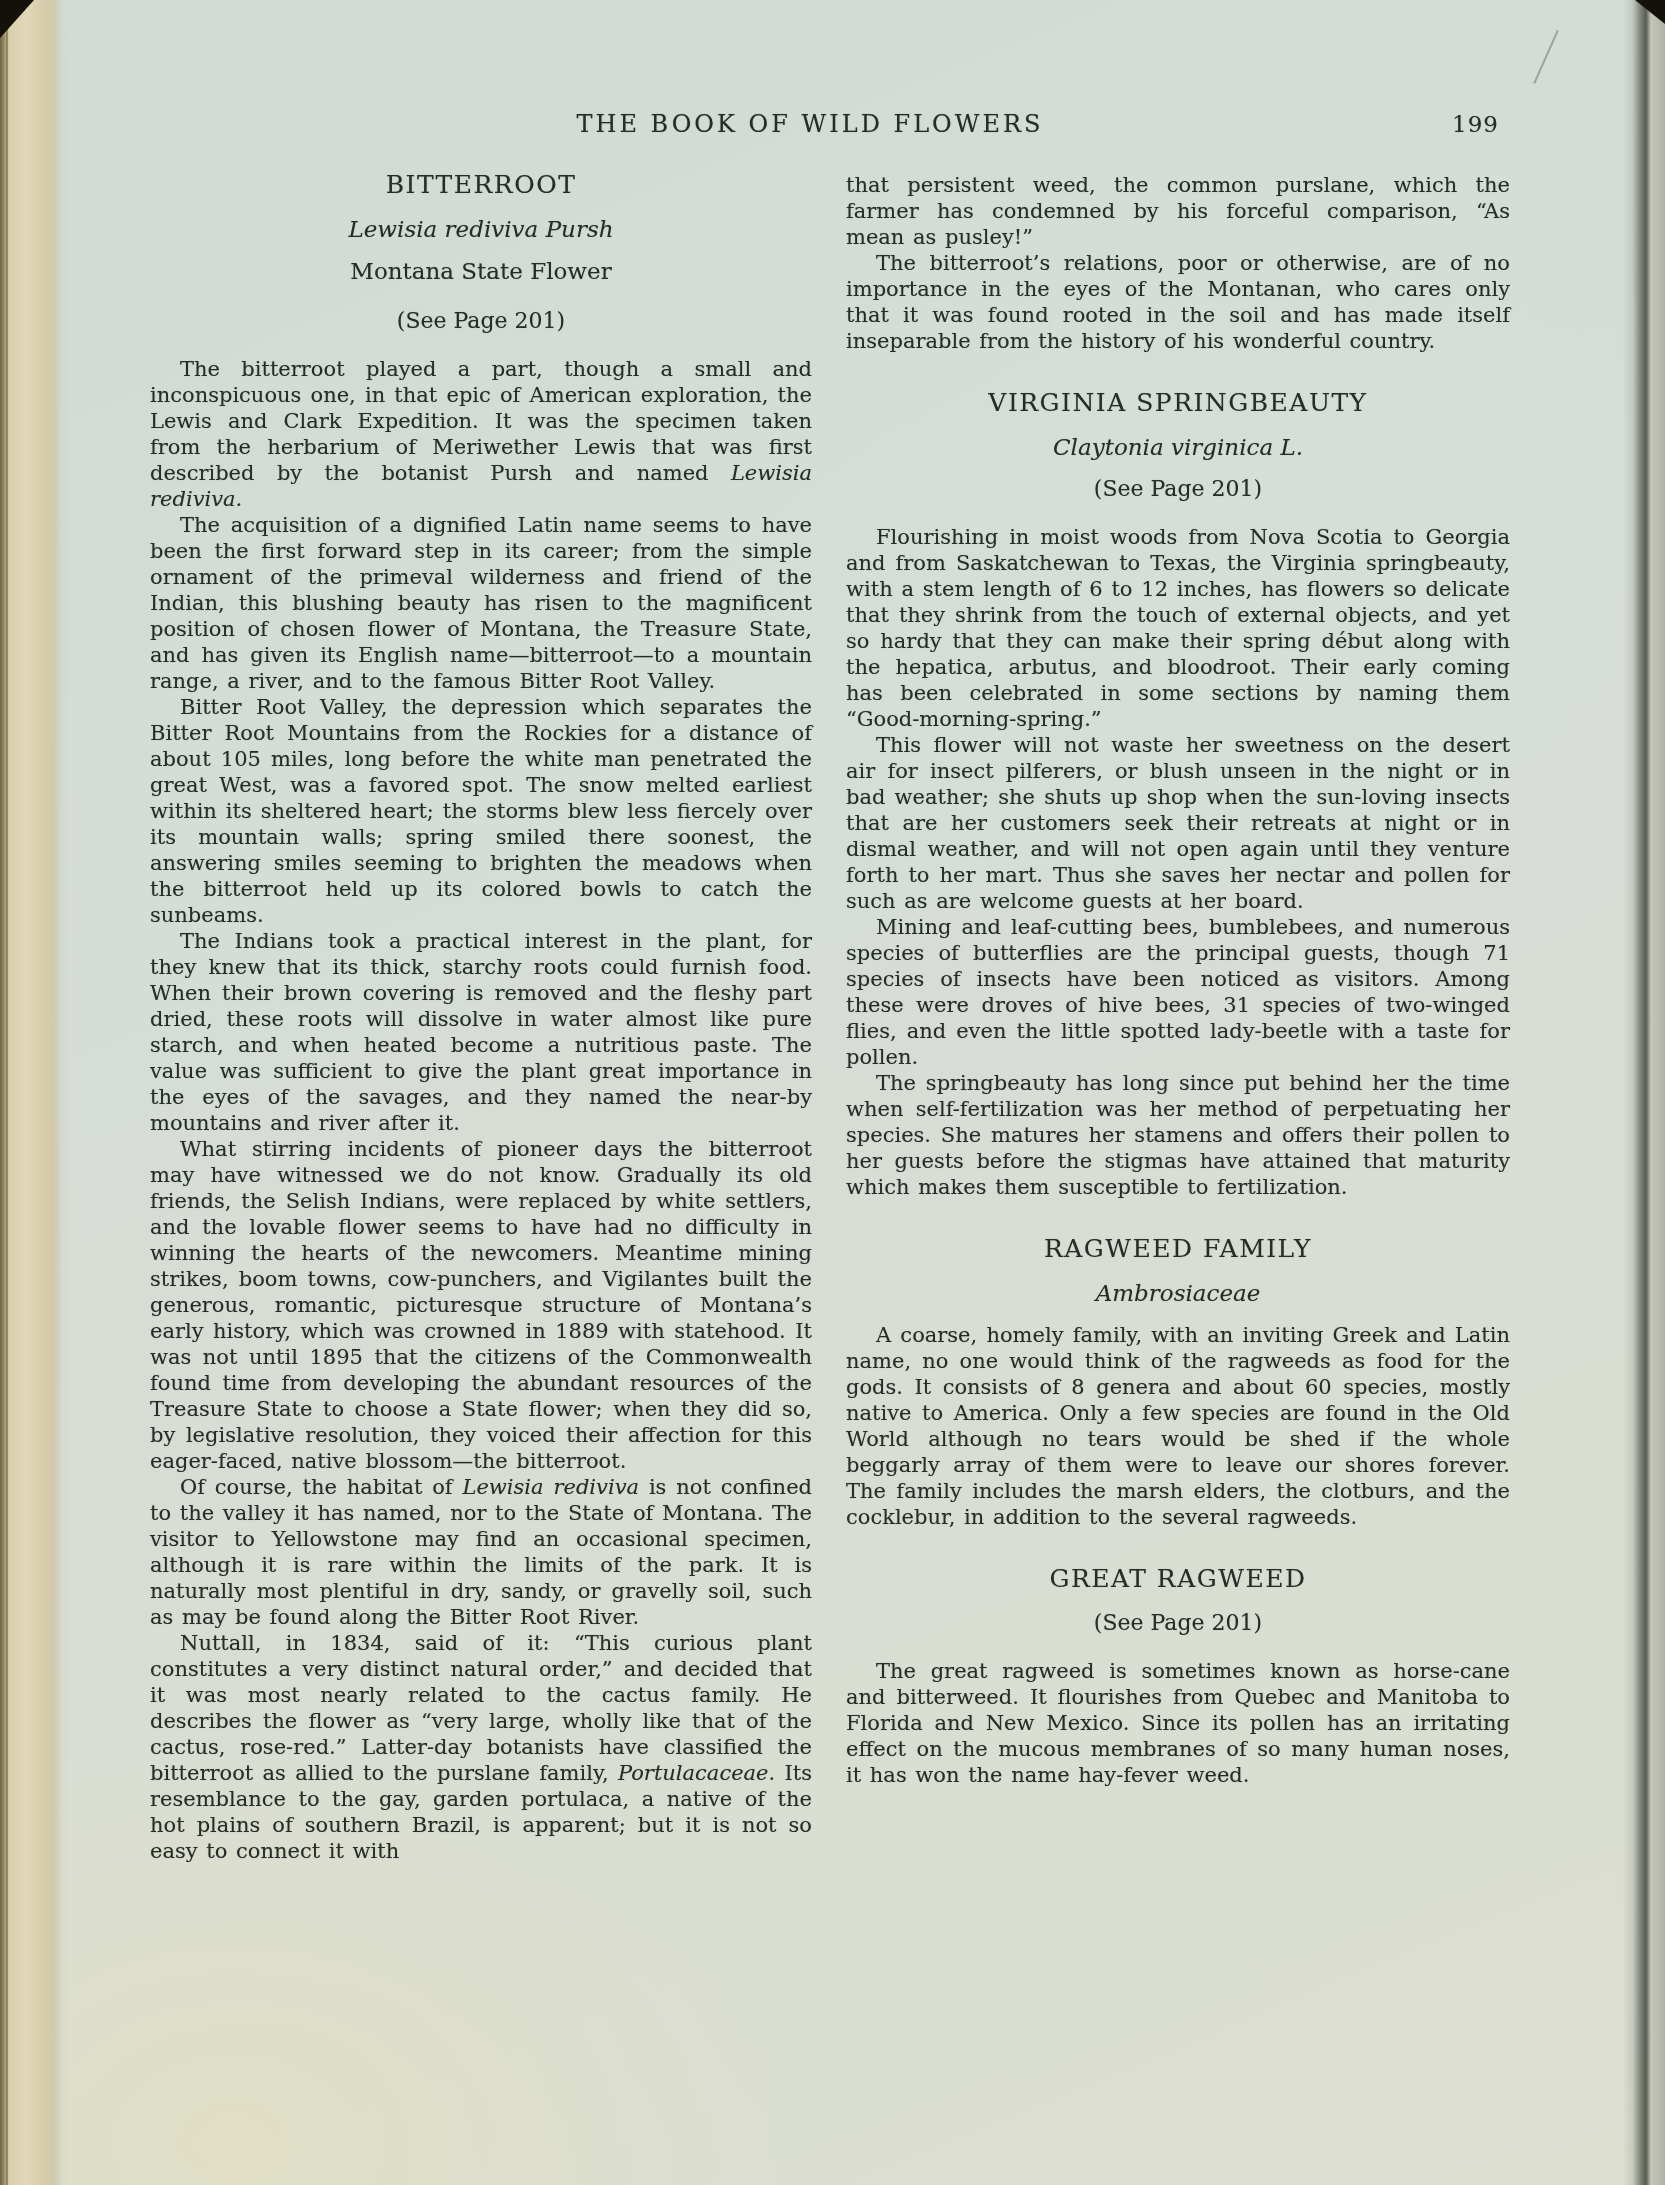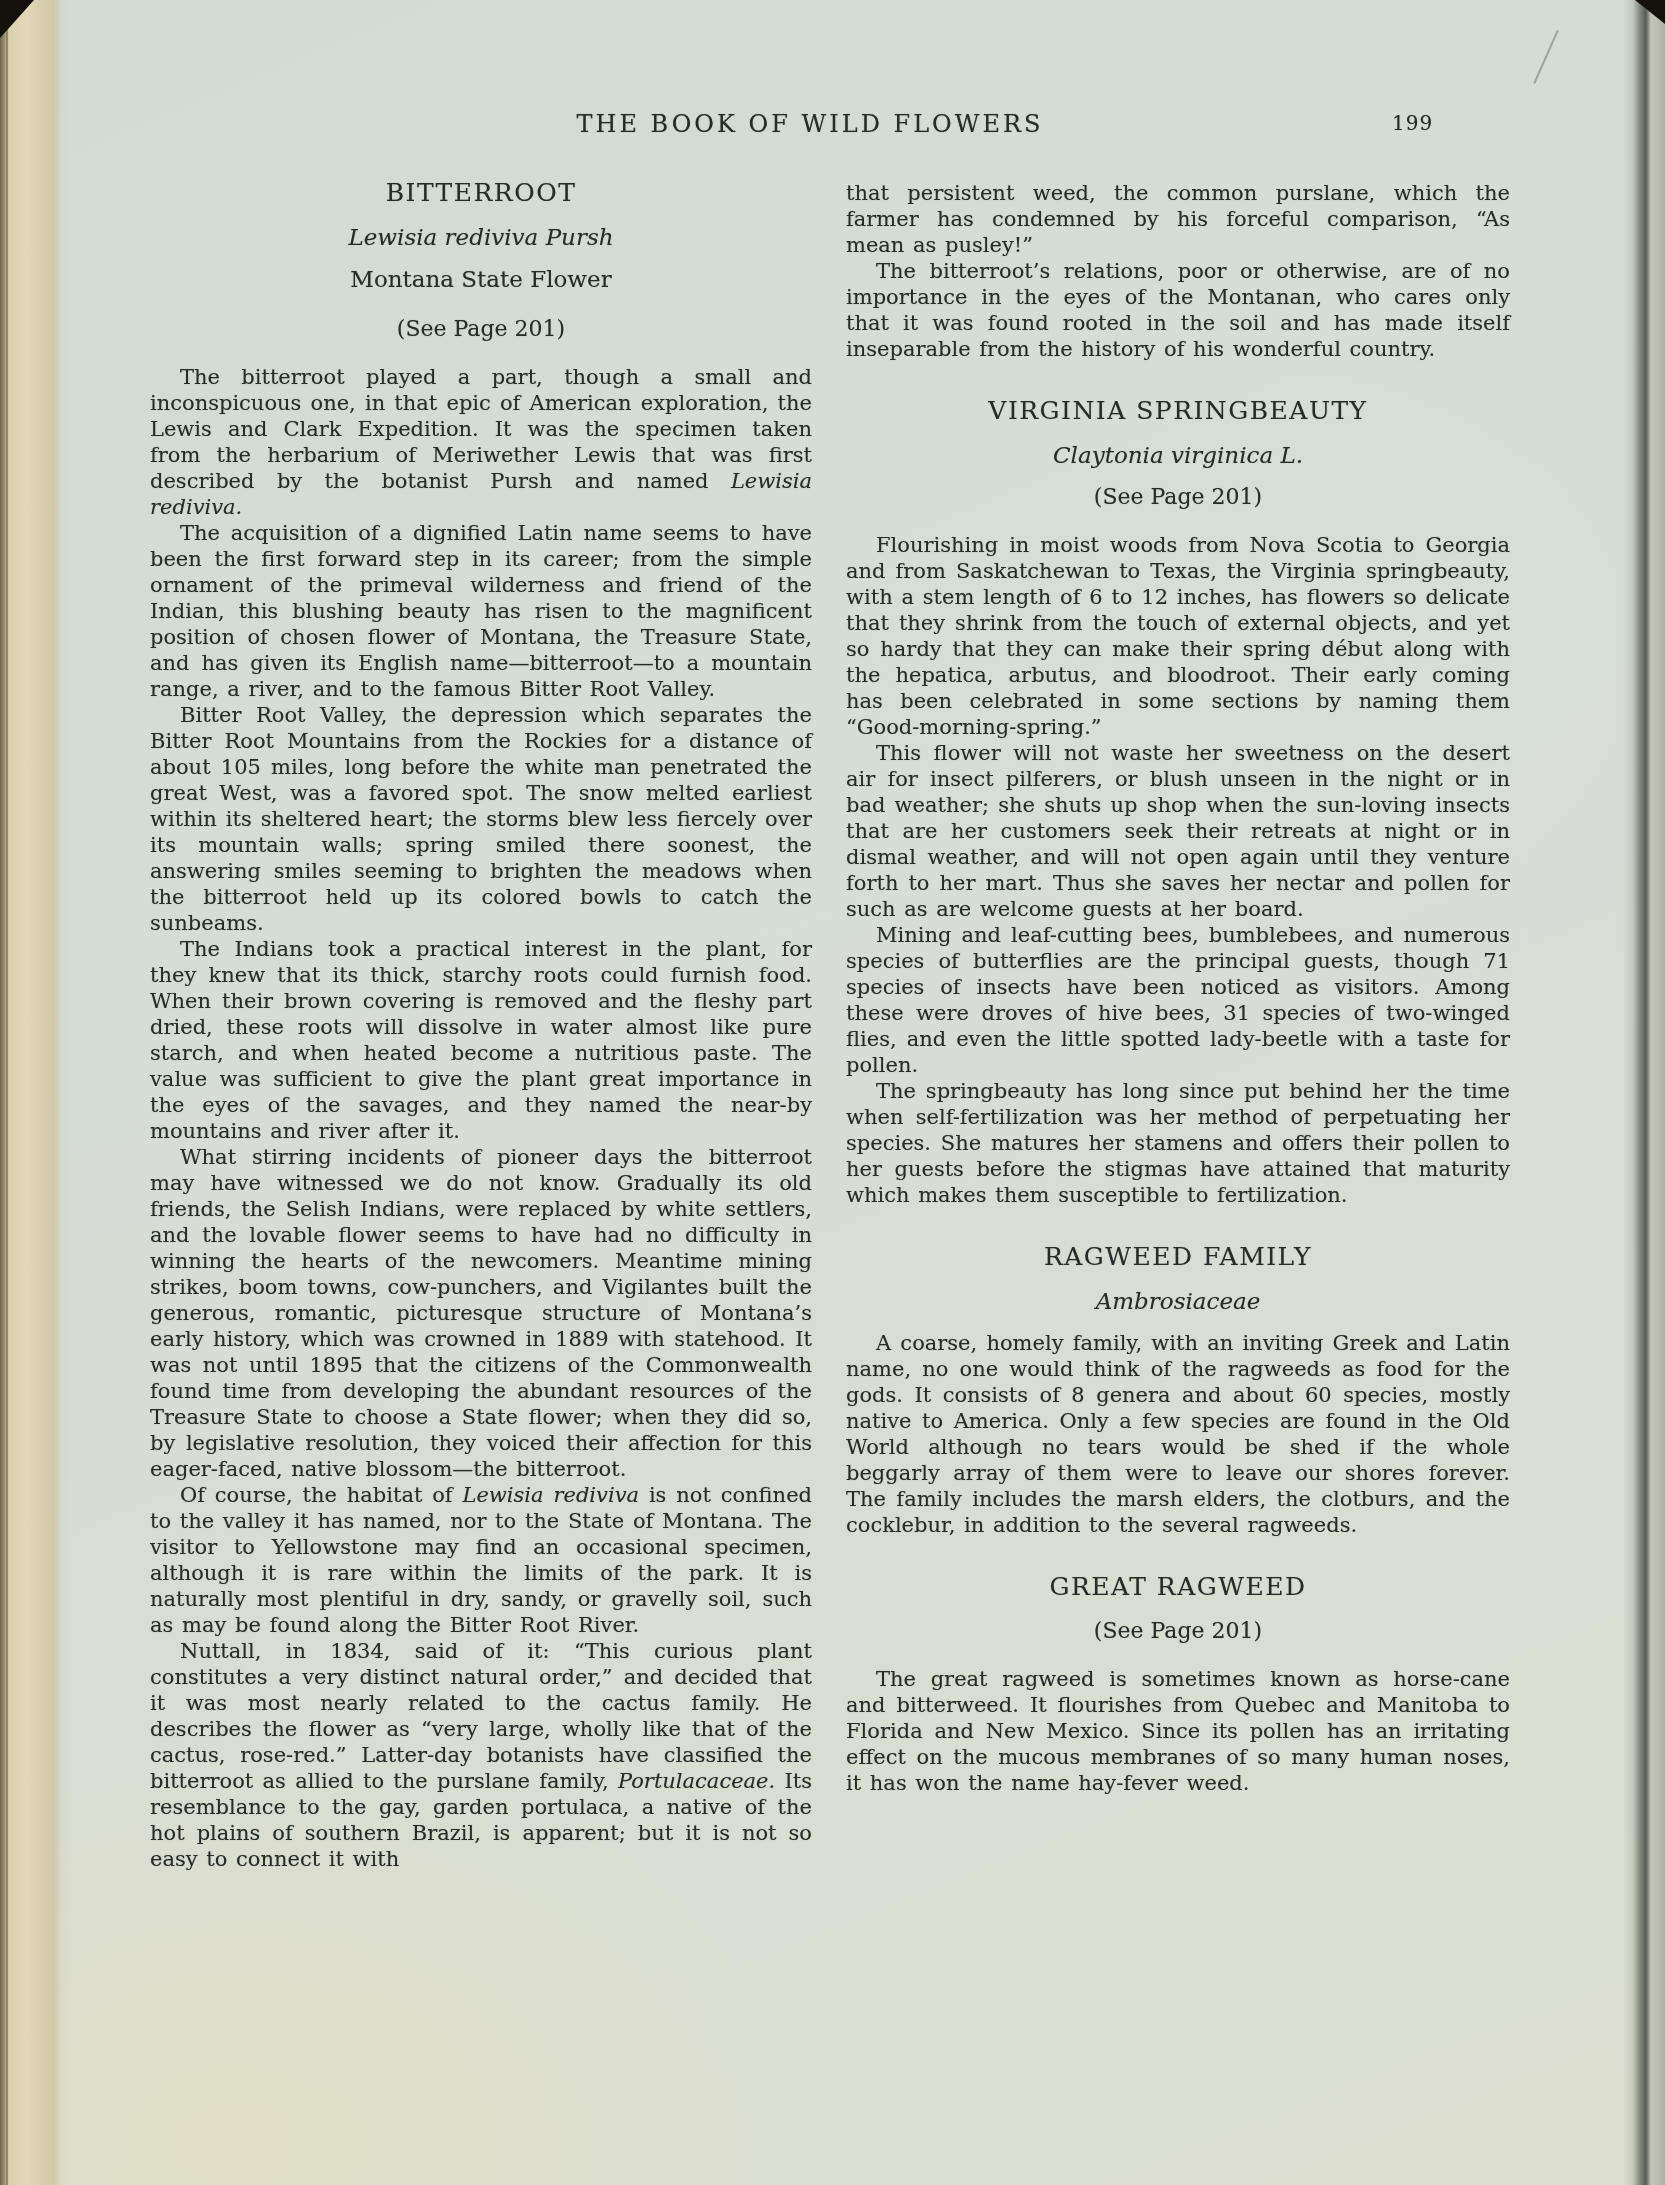--- a/index.html
+++ b/index.html
@@ -34,39 +34,39 @@
     border-top:24px solid #131109;border-left:30px solid transparent;}
   .scratch{position:absolute;top:28px;right:118px;width:2px;height:58px;
     background:rgba(115,120,110,.55);transform:rotate(24deg);}
   
   .running-title{
     position:absolute;top:110px;left:150px;width:1320px;text-align:center;
     font-size:24px;letter-spacing:3px;white-space:nowrap;
     text-shadow:0 0 1px rgba(38,44,39,.4);
   }
   .page-number{
-    position:absolute;top:111px;left:1392px;font-size:20px;letter-spacing:1px;
+    position:absolute;top:111px;left:1452px;font-size:23px;letter-spacing:1px;
     text-shadow:0 0 1px rgba(38,44,39,.4);
   }
   
   .col{
     position:absolute;top:172px;width:662px;
     font-size:21px;line-height:26px;text-align:justify;
     text-shadow:0 0 1px rgba(38,44,39,.30);
   }
   .col-left{left:150px;}
   .col-right{left:846px;width:664px;}
   .para{margin:0;text-indent:30px;word-spacing:2px;}
   .para.noindent{text-indent:0;}
   .it{font-style:italic;}
   .sec-heading{text-align:center;font-size:25px;letter-spacing:1.5px;margin:36px 0 18px;text-indent:0;}
   .latin{text-align:center;font-style:italic;font-size:23px;margin:0 0 16px;}
   .subhead{text-align:center;font-size:23px;margin:0 0 24px;}
   .seepage{text-align:center;font-size:22px;margin:0 0 22px;}
-  .col > :first-child{margin-top:8px;}
+  .col > :first-child{margin-top:0;}
 </style>
 </head>
 <body>
 
 <div class="scan">
   <div class="edge-left"></div>
   <div class="edge-right"></div>
   <div class="corner-tl"></div>
   <div class="corner-tr"></div>
   <div class="scratch"></div>

